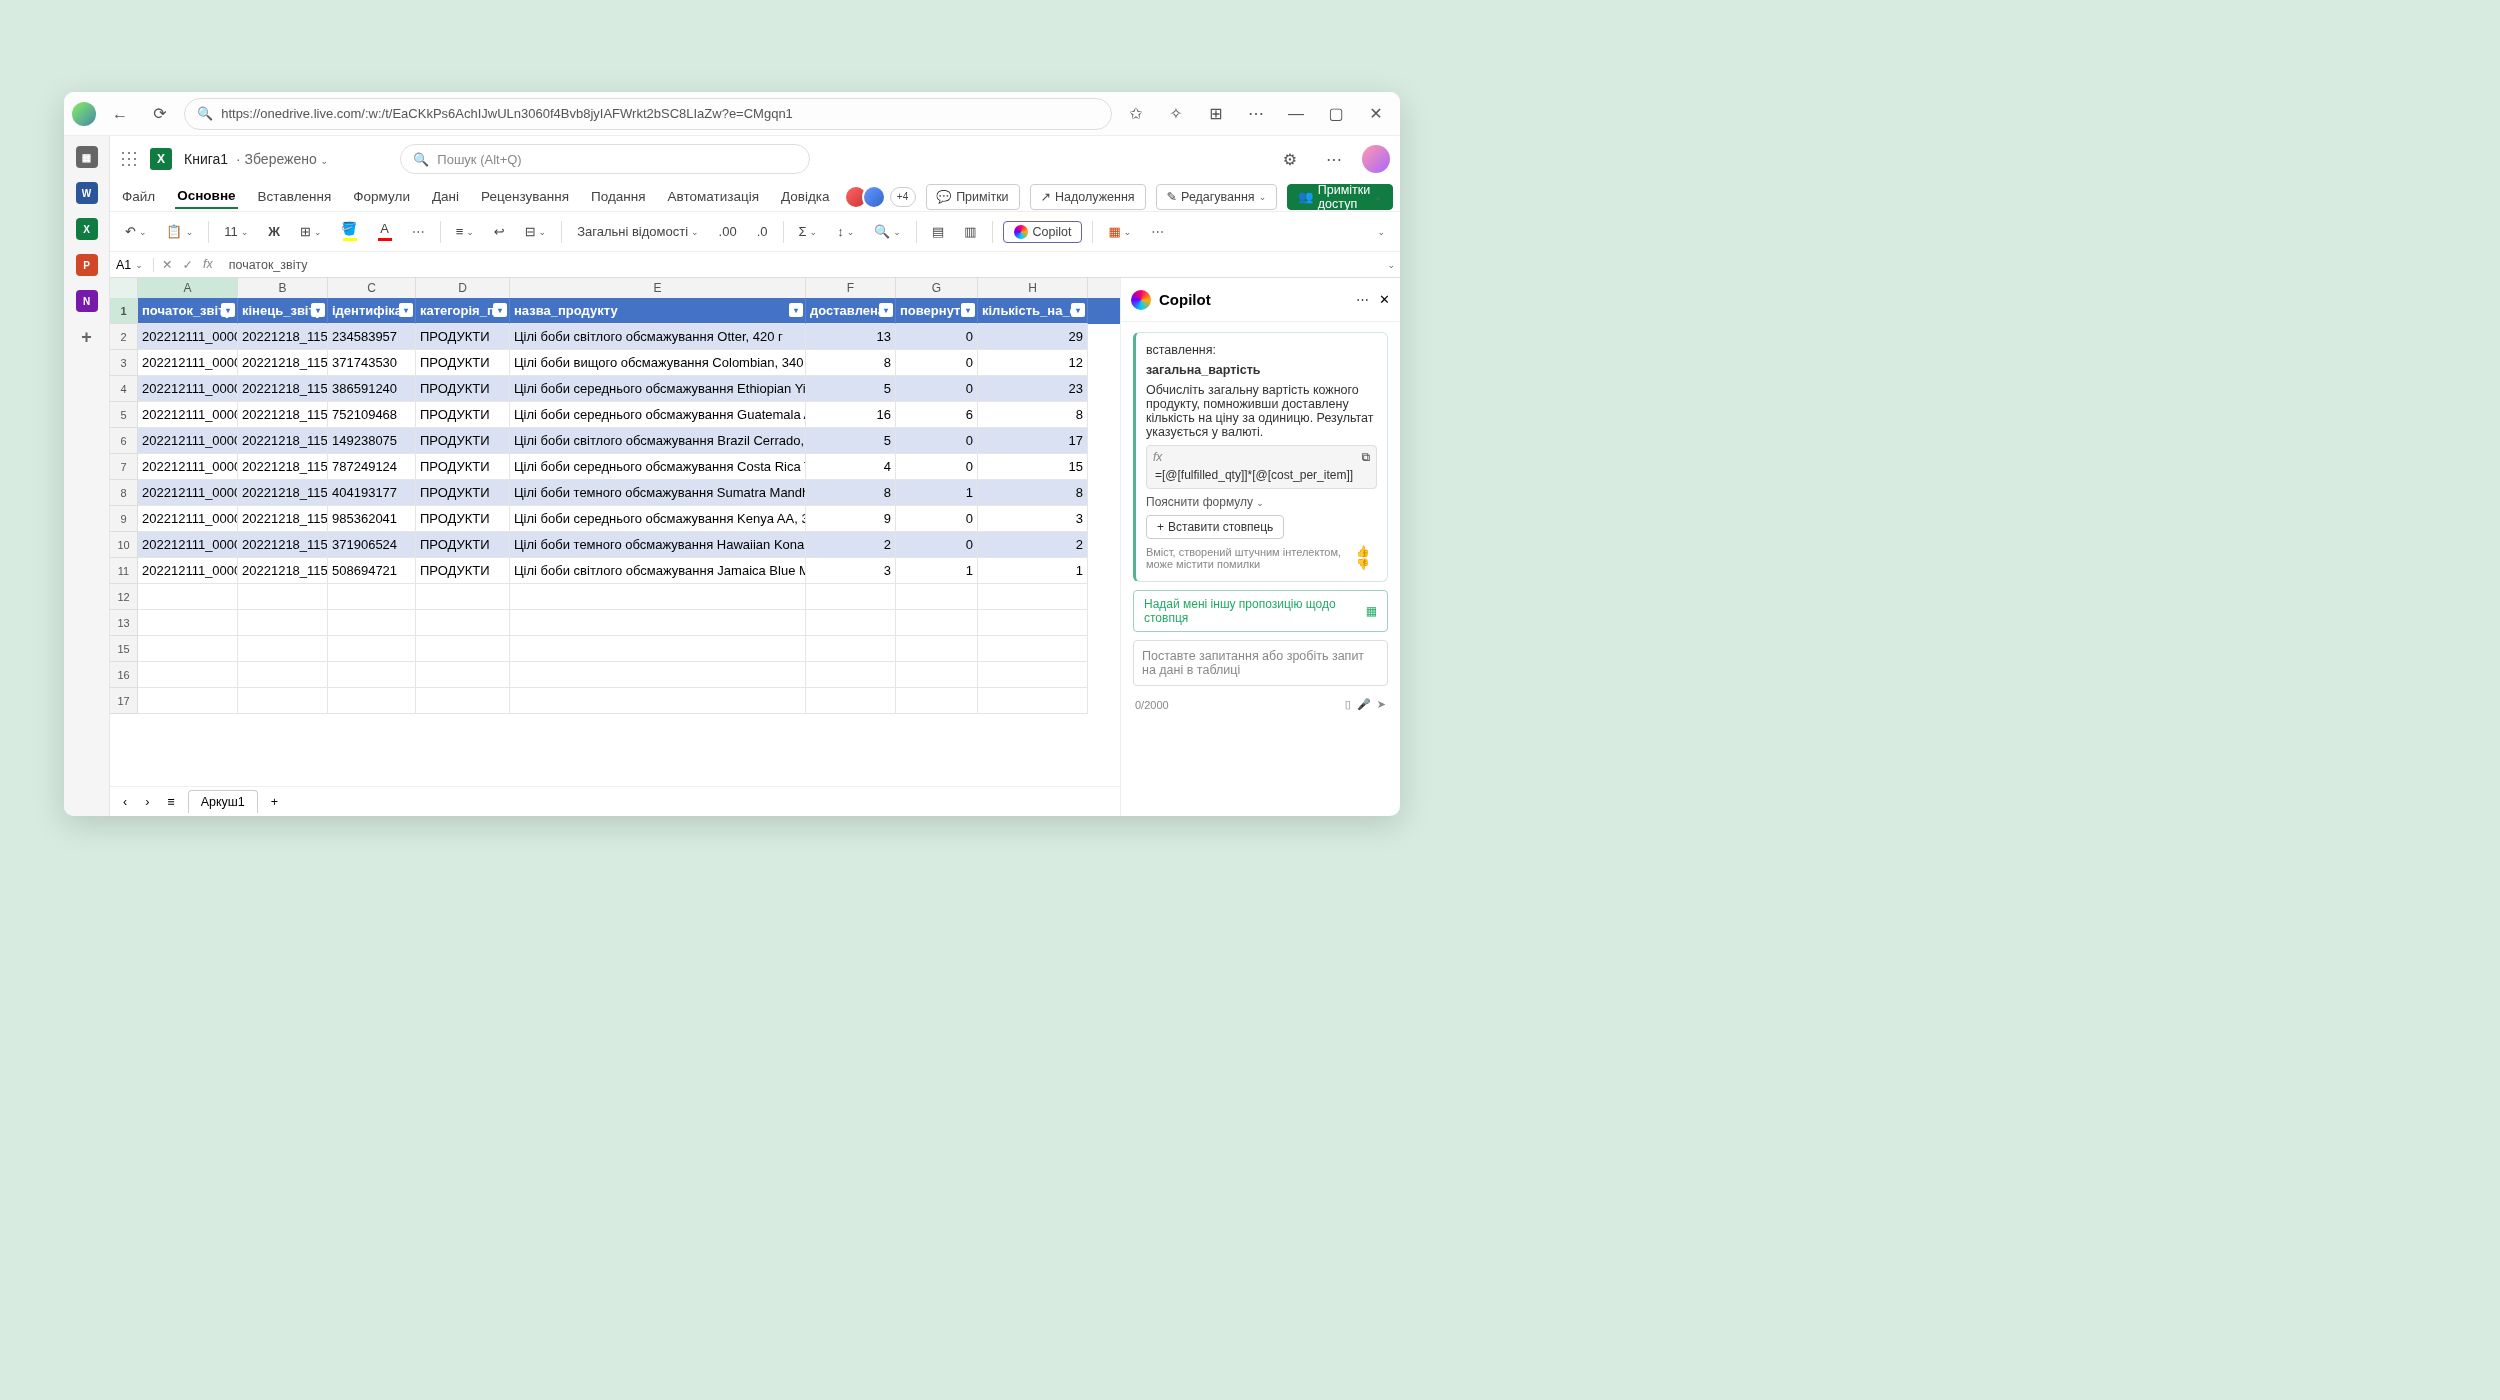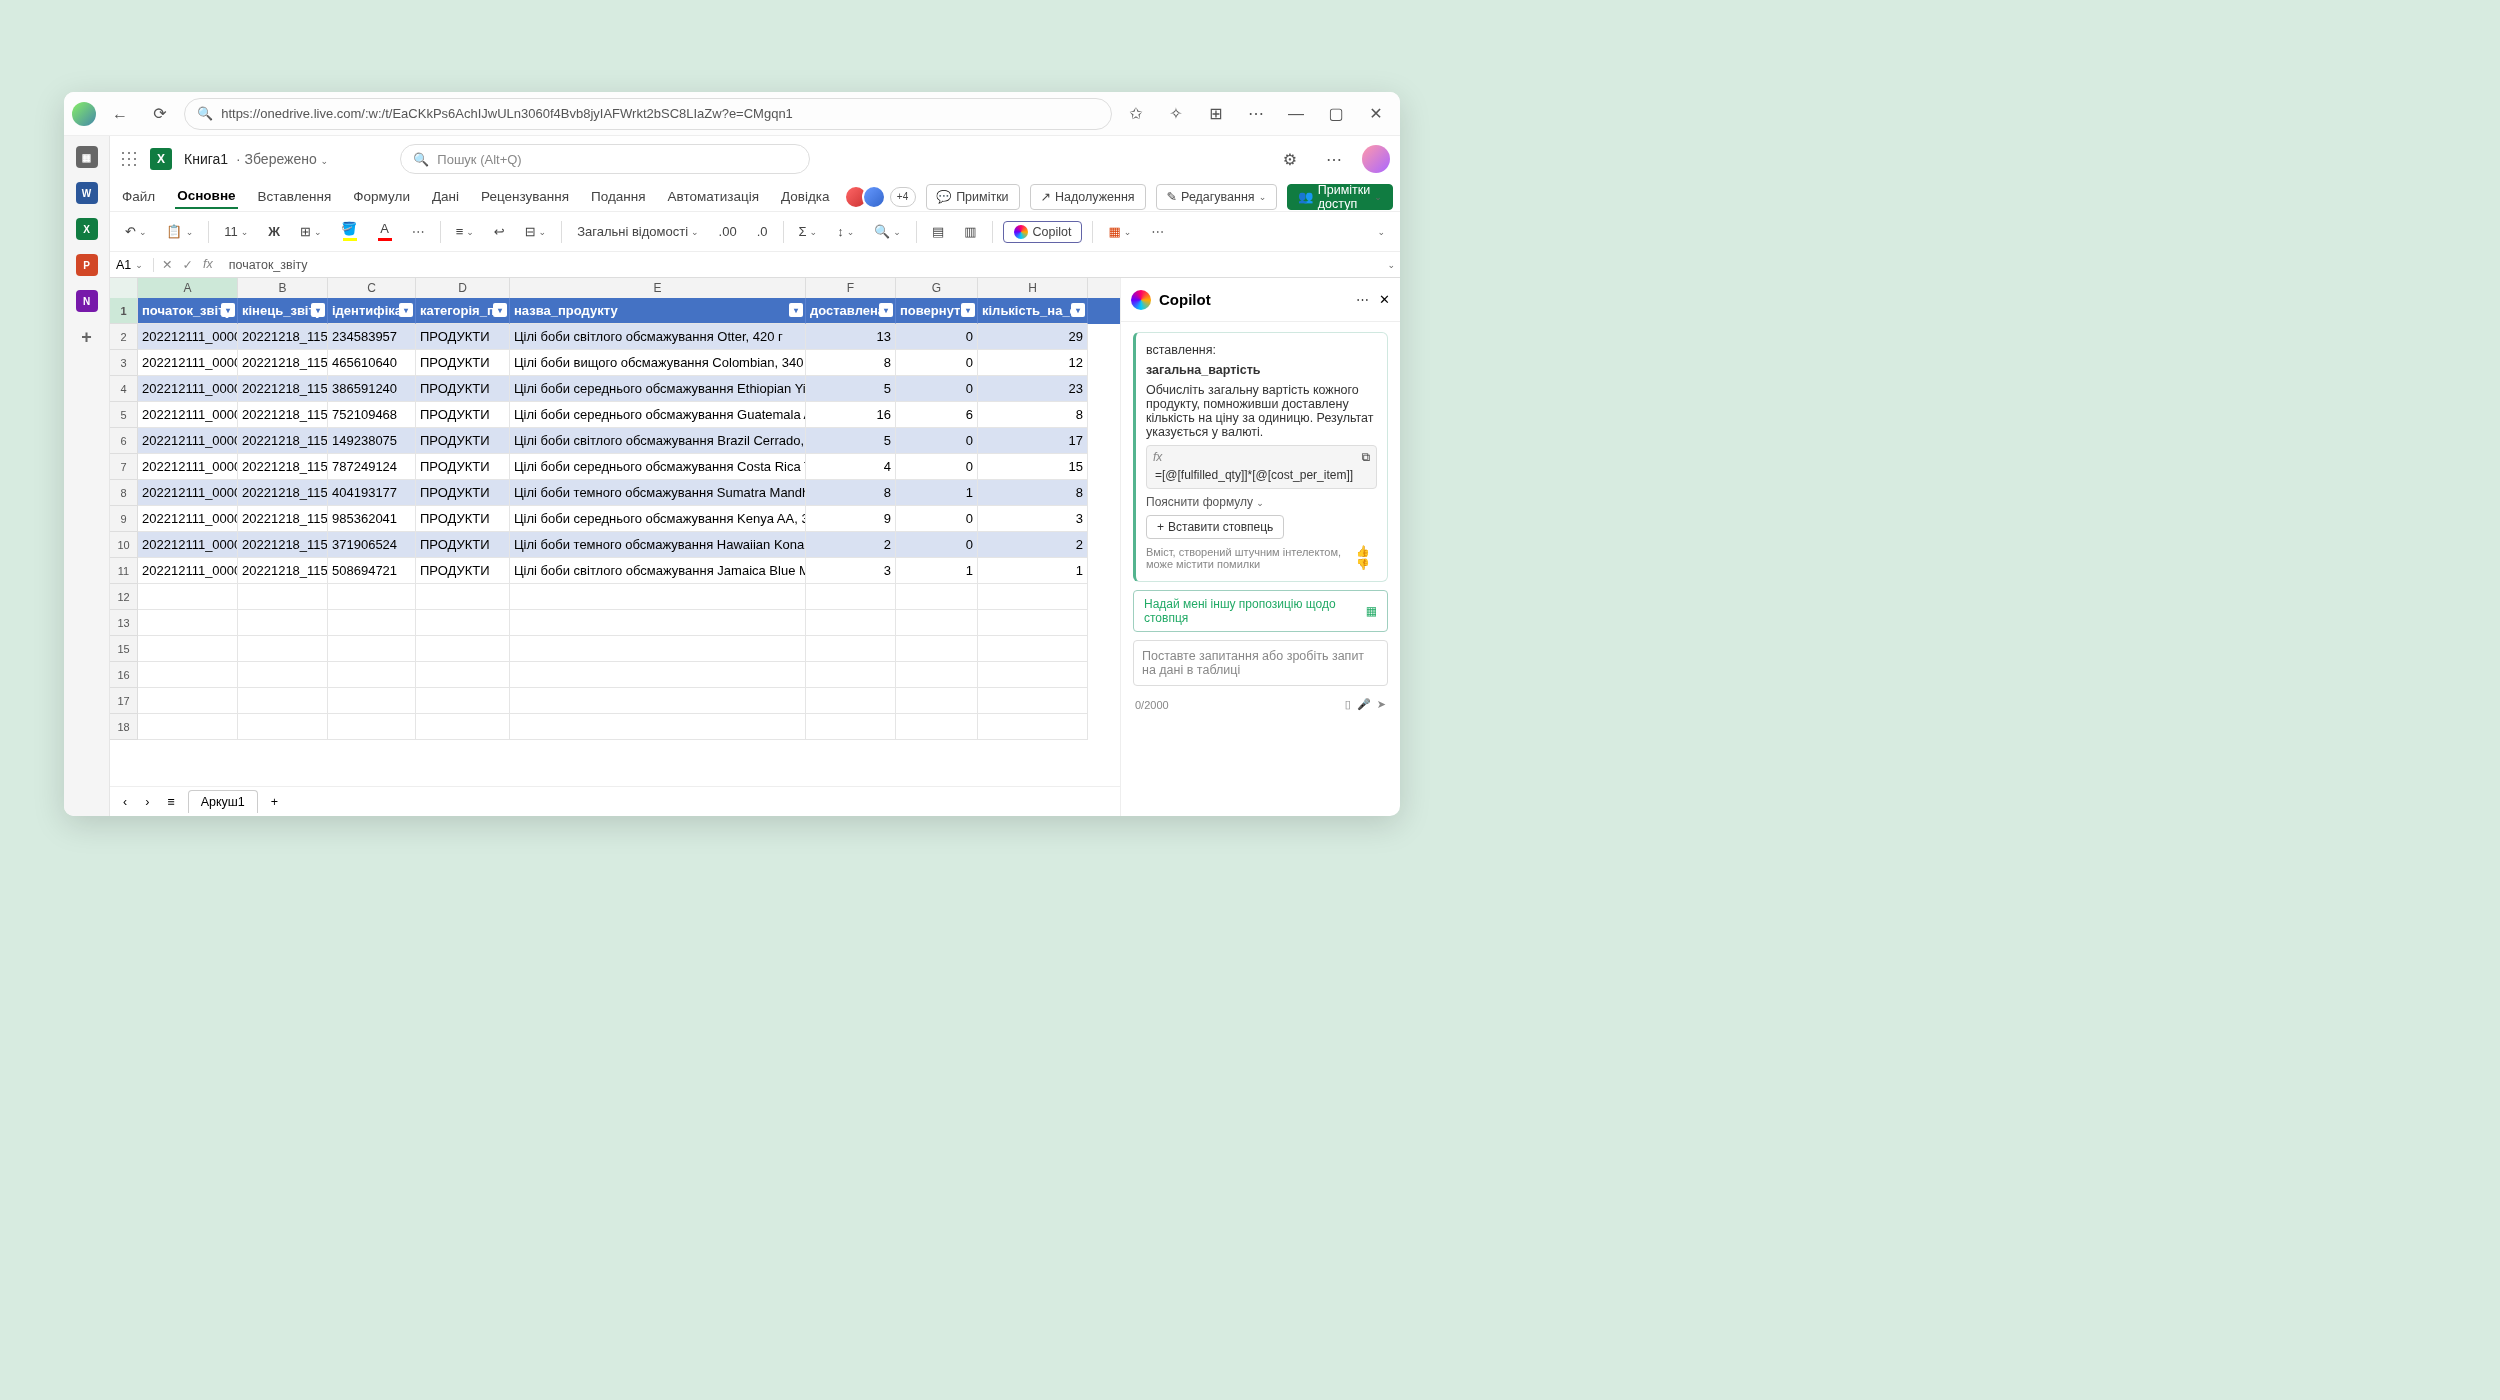--- a/index.html
+++ b/index.html
@@ -259,21 +259,21 @@
                 <div class="cell" style="width: 94px;">ПРОДУКТИ</div>
                 <div class="cell" style="width: 296px;">Цілі боби світлого обсмажування Otter, 420 г</div>
                 <div class="cell num" style="width: 90px;">13</div>
                 <div class="cell num" style="width: 82px;">0</div>
                 <div class="cell num" style="width: 110px;">29</div>
               </div>
               <div class="grid-row">
                 <div class="row-h">3</div>
                 <div class="cell" style="width: 100px;">202212111_0000</div>
                 <div class="cell" style="width: 90px;">20221218_1159</div>
-                <div class="cell" style="width: 88px;">465610640</div>
+                <div class="cell" style="width: 88px;">371743530</div>
                 <div class="cell" style="width: 94px;">ПРОДУКТИ</div>
                 <div class="cell" style="width: 296px;">Цілі боби вищого обсмажування Colombian, 340 г</div>
                 <div class="cell num" style="width: 90px;">8</div>
                 <div class="cell num" style="width: 82px;">0</div>
                 <div class="cell num" style="width: 110px;">12</div>
               </div>
               <div class="grid-row band">
                 <div class="row-h">4</div>
                 <div class="cell" style="width: 100px;">202212111_0000</div>
                 <div class="cell" style="width: 90px;">20221218_1159</div>
@@ -400,31 +400,20 @@
                 <div class="cell" style="width: 90px;"></div>
                 <div class="cell" style="width: 88px;"></div>
                 <div class="cell" style="width: 94px;"></div>
                 <div class="cell" style="width: 296px;"></div>
                 <div class="cell" style="width: 90px;"></div>
                 <div class="cell" style="width: 82px;"></div>
                 <div class="cell" style="width: 110px;"></div>
               </div>
               <div class="grid-row">
                 <div class="row-h">17</div>
-                <div class="cell" style="width: 100px;"></div>
-                <div class="cell" style="width: 90px;"></div>
-                <div class="cell" style="width: 88px;"></div>
-                <div class="cell" style="width: 94px;"></div>
-                <div class="cell" style="width: 296px;"></div>
-                <div class="cell" style="width: 90px;"></div>
-                <div class="cell" style="width: 82px;"></div>
-                <div class="cell" style="width: 110px;"></div>
-              </div>
-              <div class="grid-row">
-                <div class="row-h">18</div>
                 <div class="cell" style="width: 100px;"></div>
                 <div class="cell" style="width: 90px;"></div>
                 <div class="cell" style="width: 88px;"></div>
                 <div class="cell" style="width: 94px;"></div>
                 <div class="cell" style="width: 296px;"></div>
                 <div class="cell" style="width: 90px;"></div>
                 <div class="cell" style="width: 82px;"></div>
                 <div class="cell" style="width: 110px;"></div>
               </div>
             </div>

